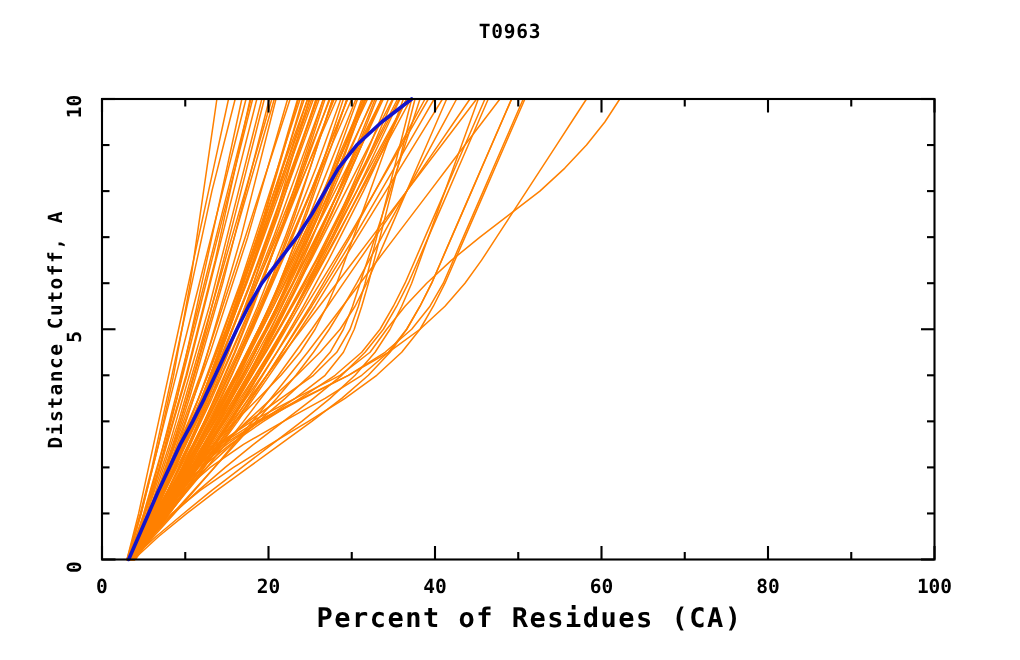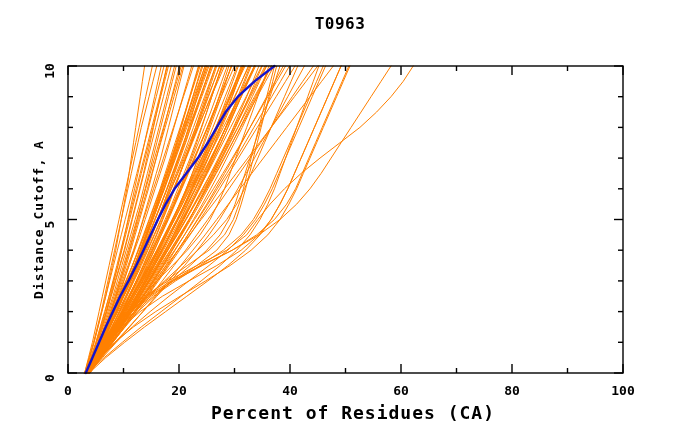--- a/index.html
+++ b/index.html
@@ -4,21 +4,21 @@
 <style>
   html,body{margin:0;padding:0;background:#ffffff;}
   body{
     width:680px;height:440px;overflow:hidden;
     font-family:"DejaVu Sans Mono","Liberation Mono",monospace;
     color:#000000;
   }
   #plot-root{position:relative;width:680px;height:440px;}
   #chart-title{
     position:absolute;left:0;top:14px;width:680px;text-align:center;
-    font-size:16px;font-weight:700;letter-spacing:.5px;
+    font-size:13px;font-weight:700;letter-spacing:.5px;
   }
   #xlabel{
     position:absolute;left:0;top:402px;width:680px;text-align:center;
     font-size:18px;font-weight:700;letter-spacing:1px;padding-left:13px;
   }
   #ylabel{
     position:absolute;left:-92px;top:212px;width:260px;text-align:center;
     font-size:13px;font-weight:700;letter-spacing:1px;
     transform:rotate(-90deg);transform-origin:center center;
   }

